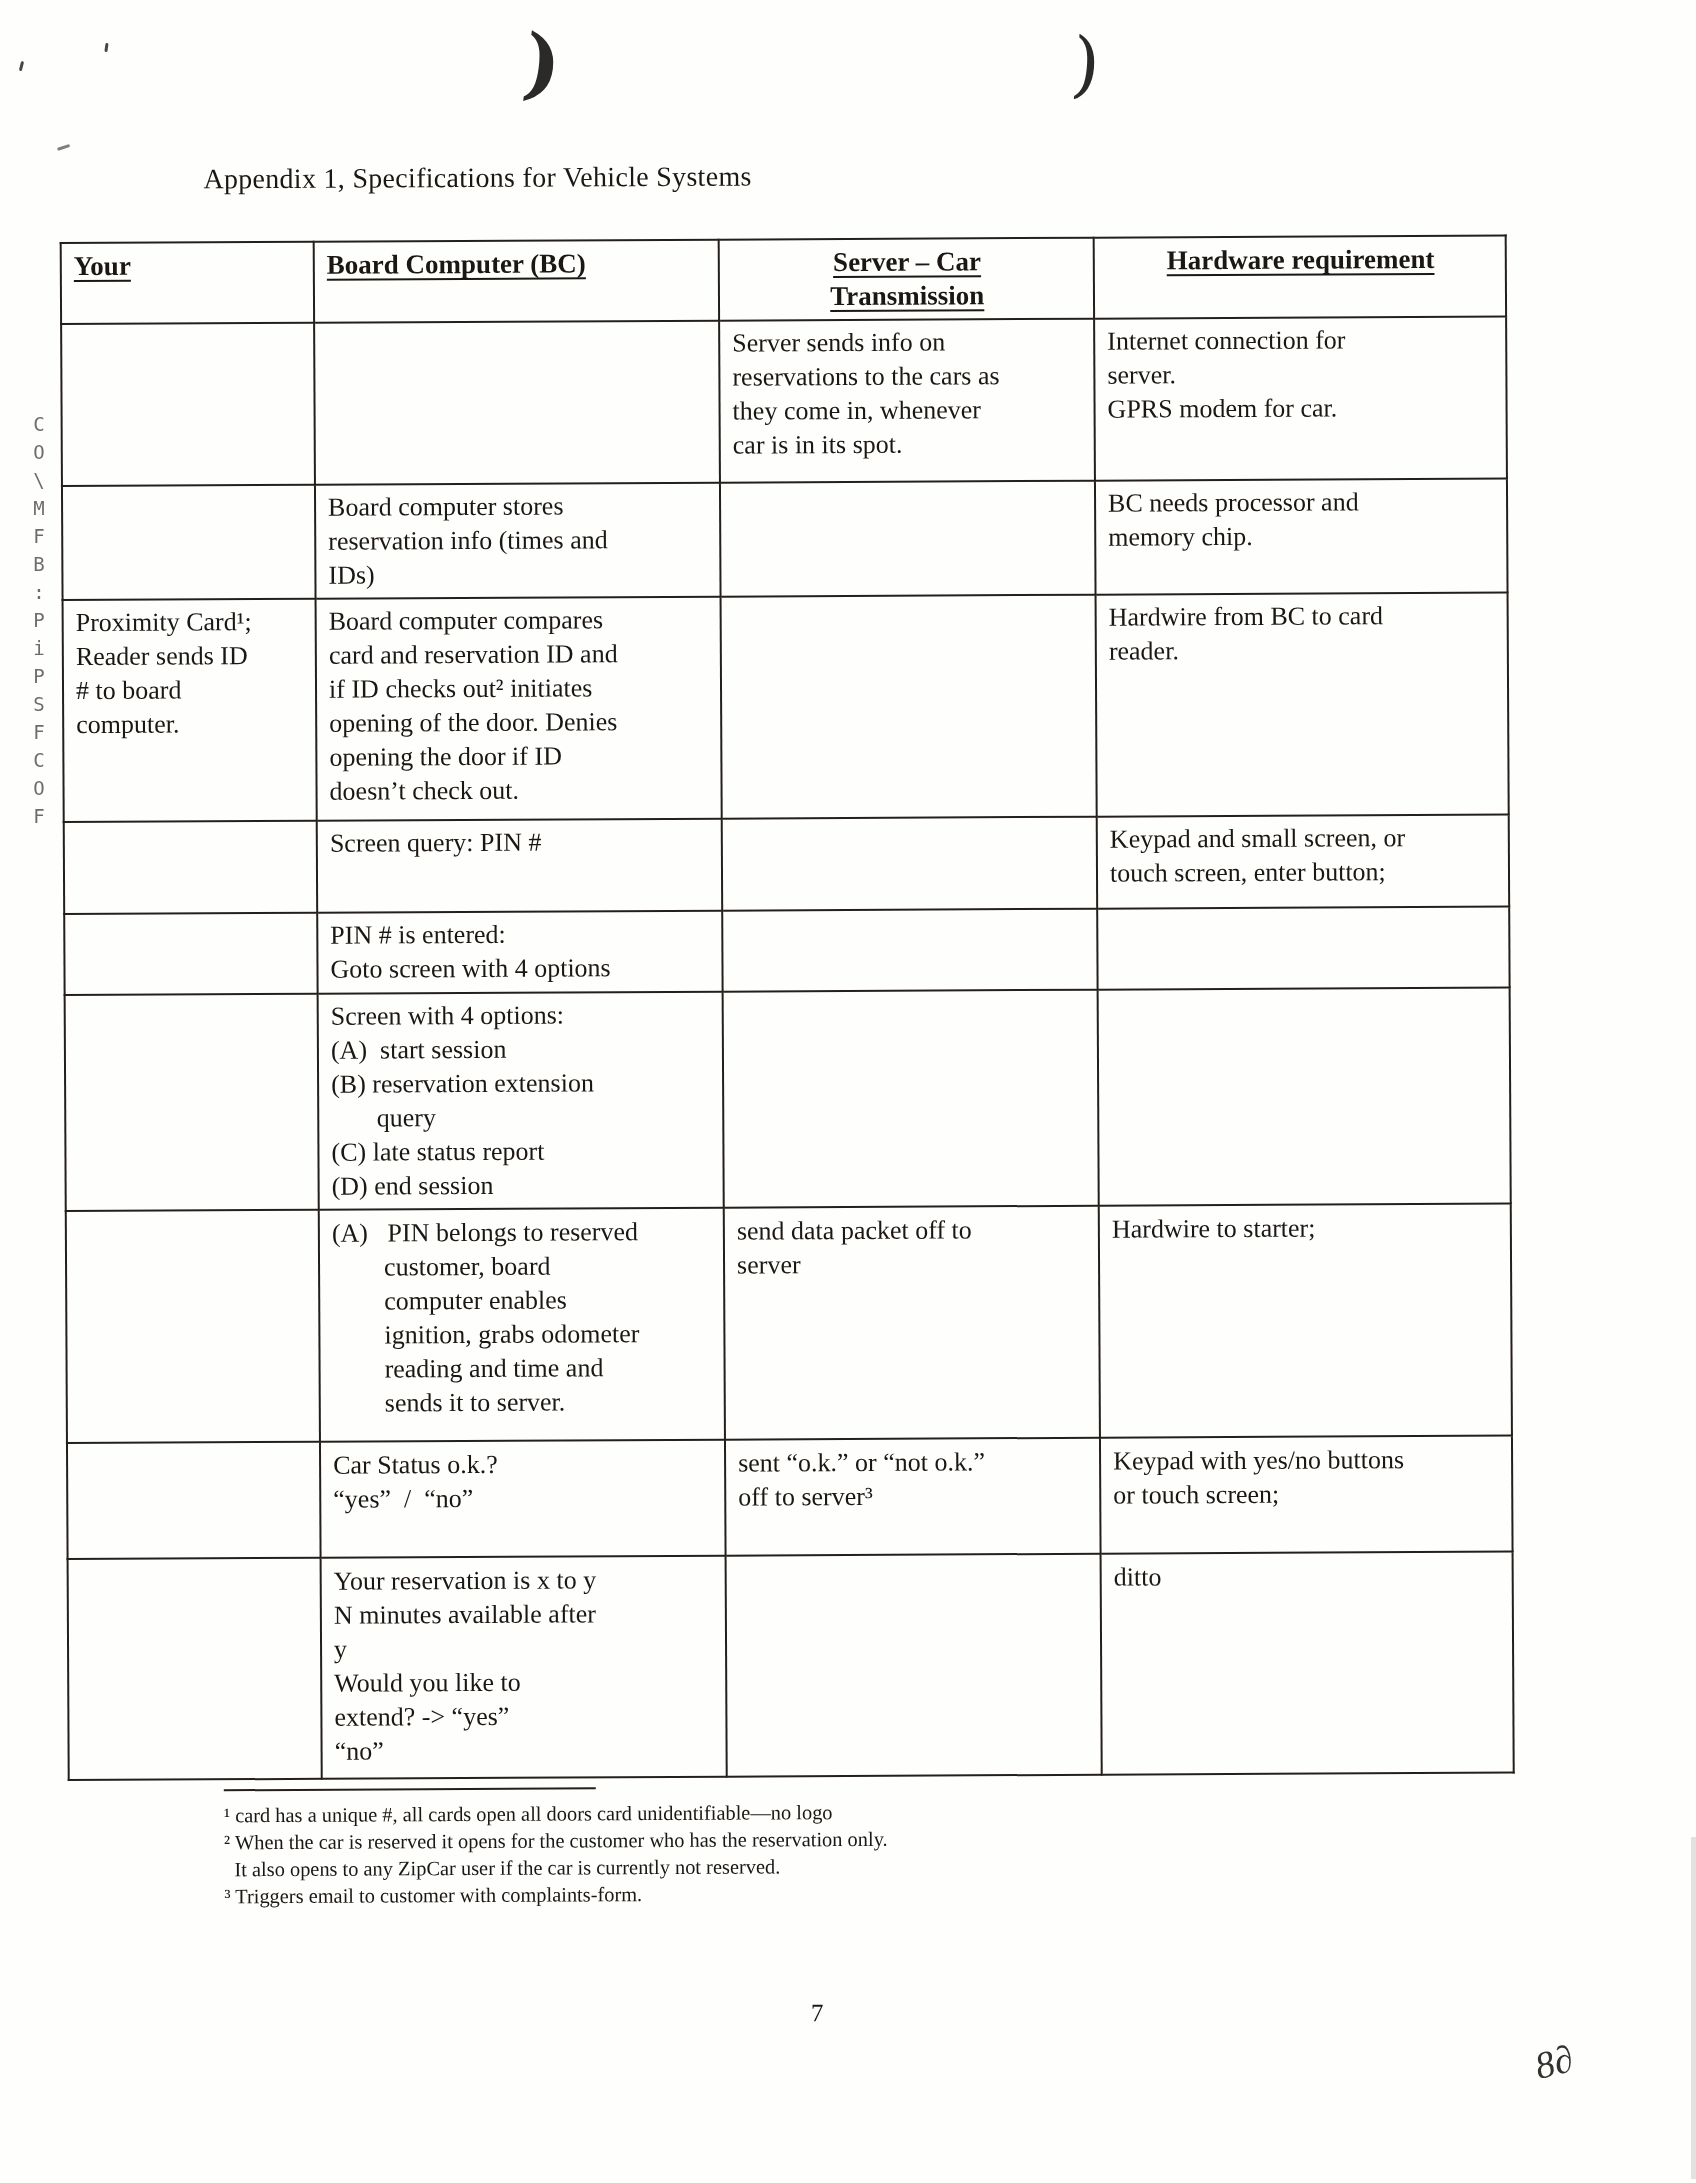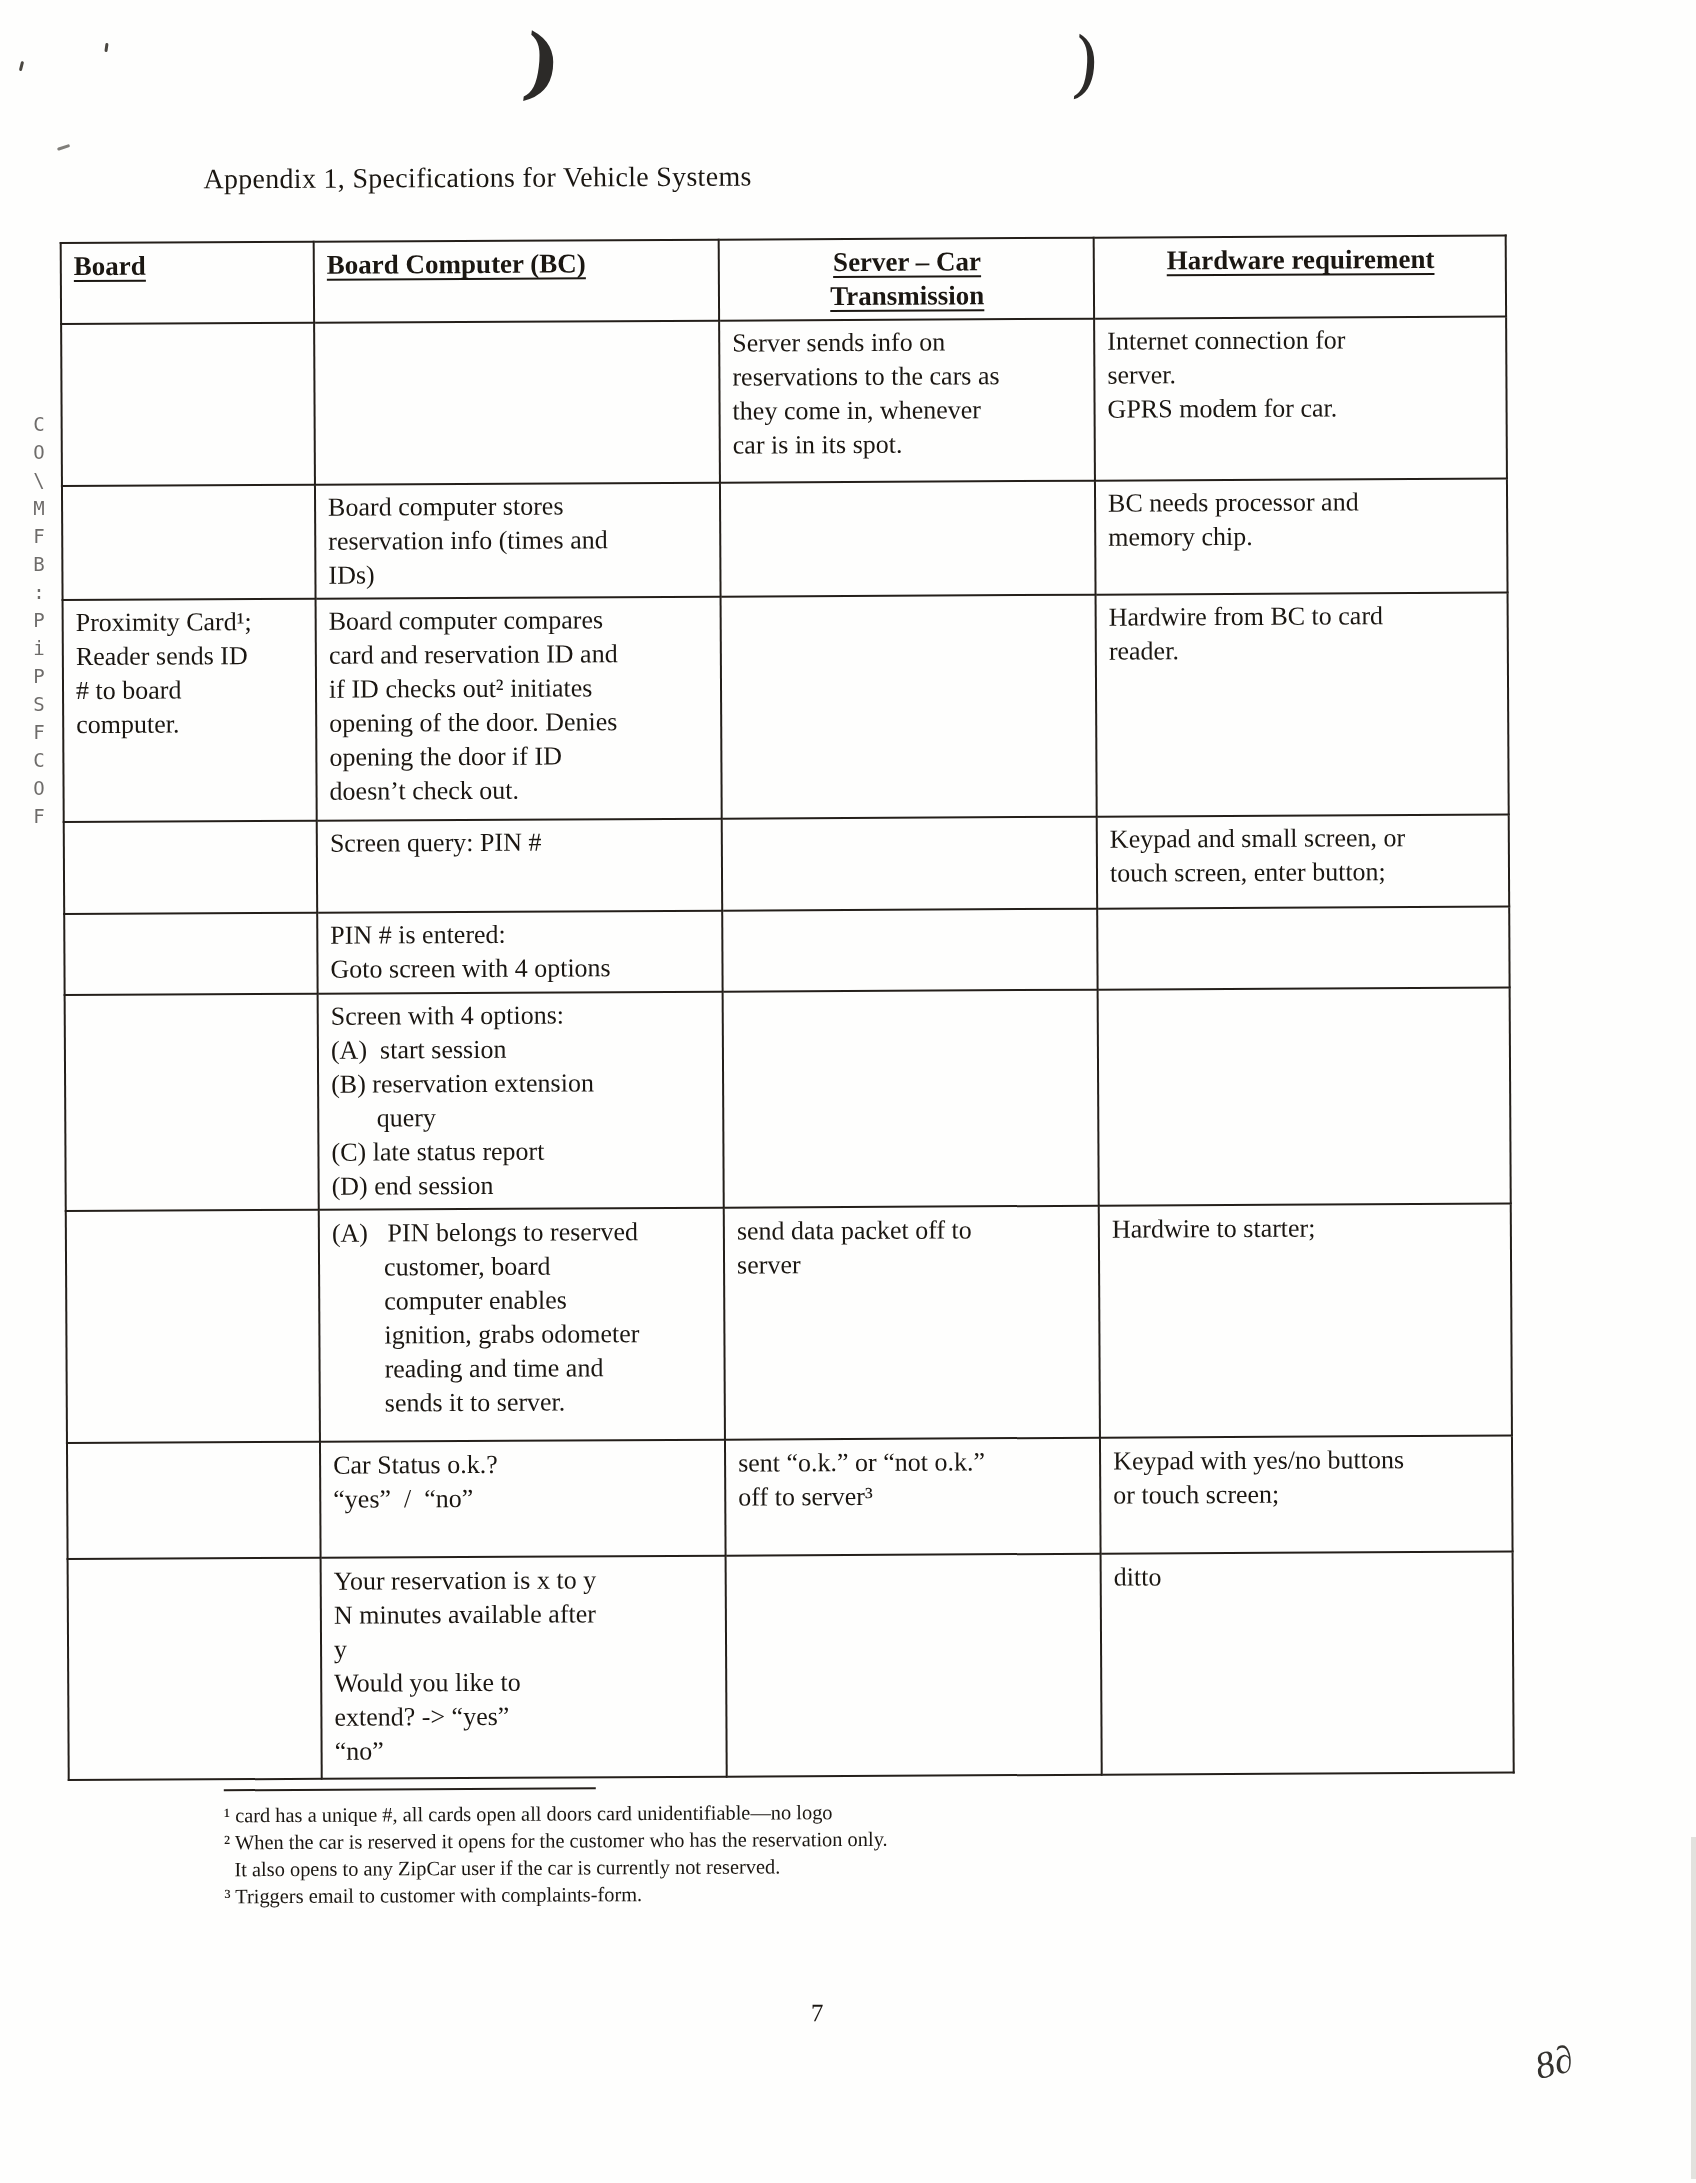--- a/index.html
+++ b/index.html
@@ -92,21 +92,21 @@
 
     <table class="spec-table">
       <colgroup>
         <col style="width:253px">
         <col style="width:405px">
         <col style="width:375px">
         <col style="width:412px">
       </colgroup>
       <tbody>
           <tr class="rh0">
-        <th>Board</th>
+        <th>Your</th>
         <th>Board Computer (BC)</th>
         <th class="center">Server – Car
 Transmission</th>
         <th class="center">Hardware requirement</th>
       </tr>
       <tr class="rh1">
         <td></td>
         <td></td>
         <td>Server sends info on
 reservations to the cars as

